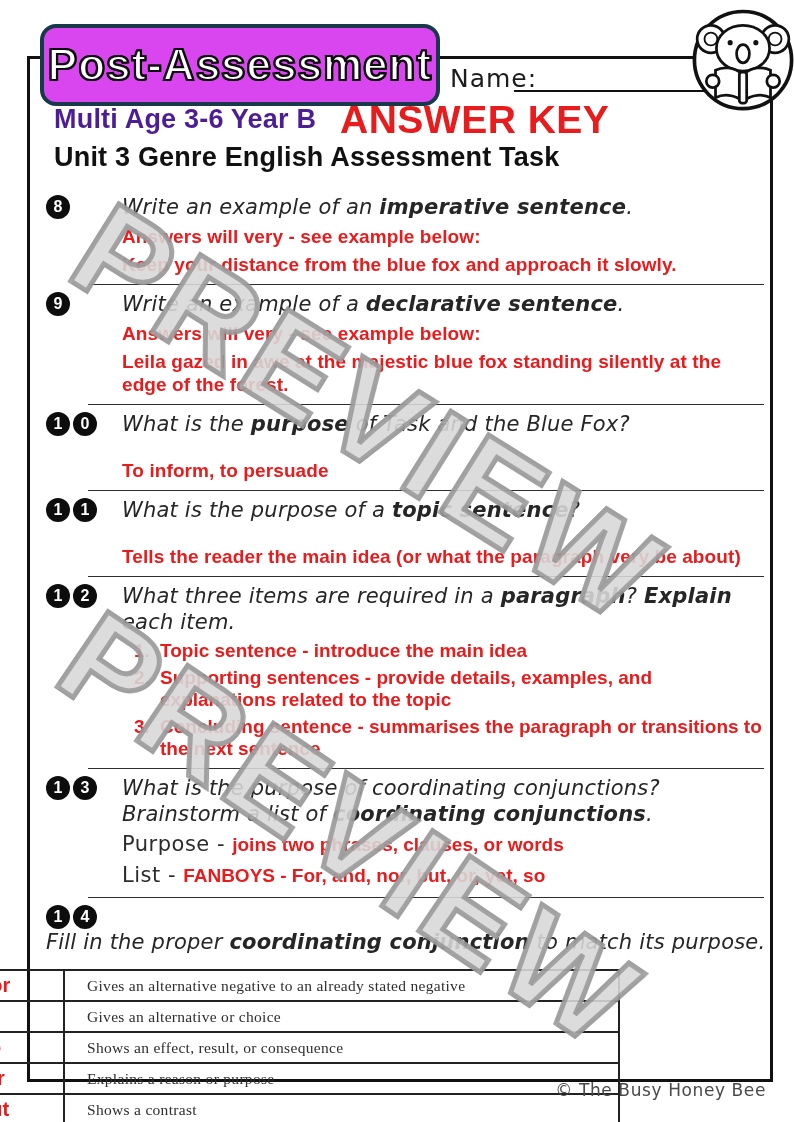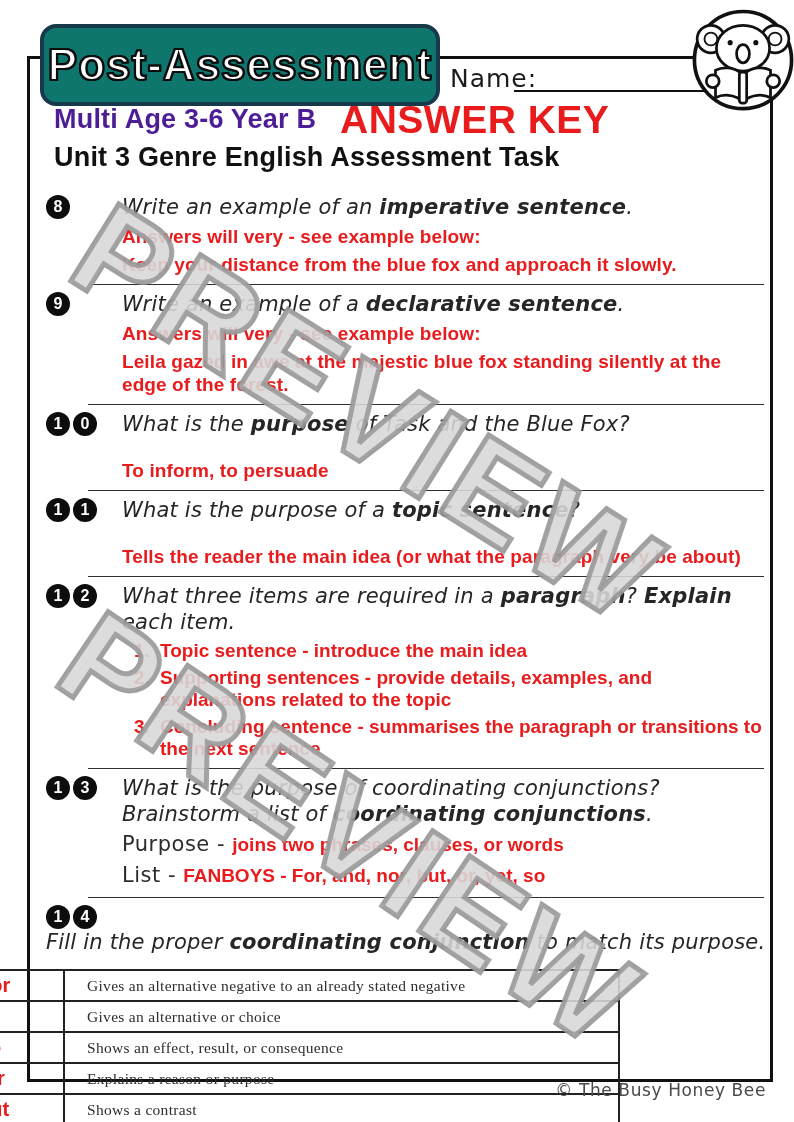--- a/index.html
+++ b/index.html
@@ -8,21 +8,21 @@
     font-family:"Liberation Sans",sans-serif; overflow:hidden;
   }
   
   .frame{
     position:absolute; left:27px; top:56px; width:740px; height:1020px;
     border:3.5px solid #111; z-index:1;
   }
   
   .banner{
     position:absolute; left:40px; top:24px; width:392px; height:74px;
-    background:#0f766e; border:4px solid #17394a; border-radius:16px;
+    background:#d946ef; border:4px solid #17394a; border-radius:16px;
     display:flex; align-items:center; justify-content:center; z-index:10;
   }
   .banner-text{
     font-weight:800; font-size:44px; letter-spacing:1px; color:#fff;
     -webkit-text-stroke:2.2px #0d0d0d;
     text-shadow:-1px -1px 0 #111,1px -1px 0 #111,-1px 1px 0 #111,1px 1px 0 #111;
     white-space:nowrap;
   }
   
   .mascot{position:absolute; left:688px; top:5px; z-index:10;}

